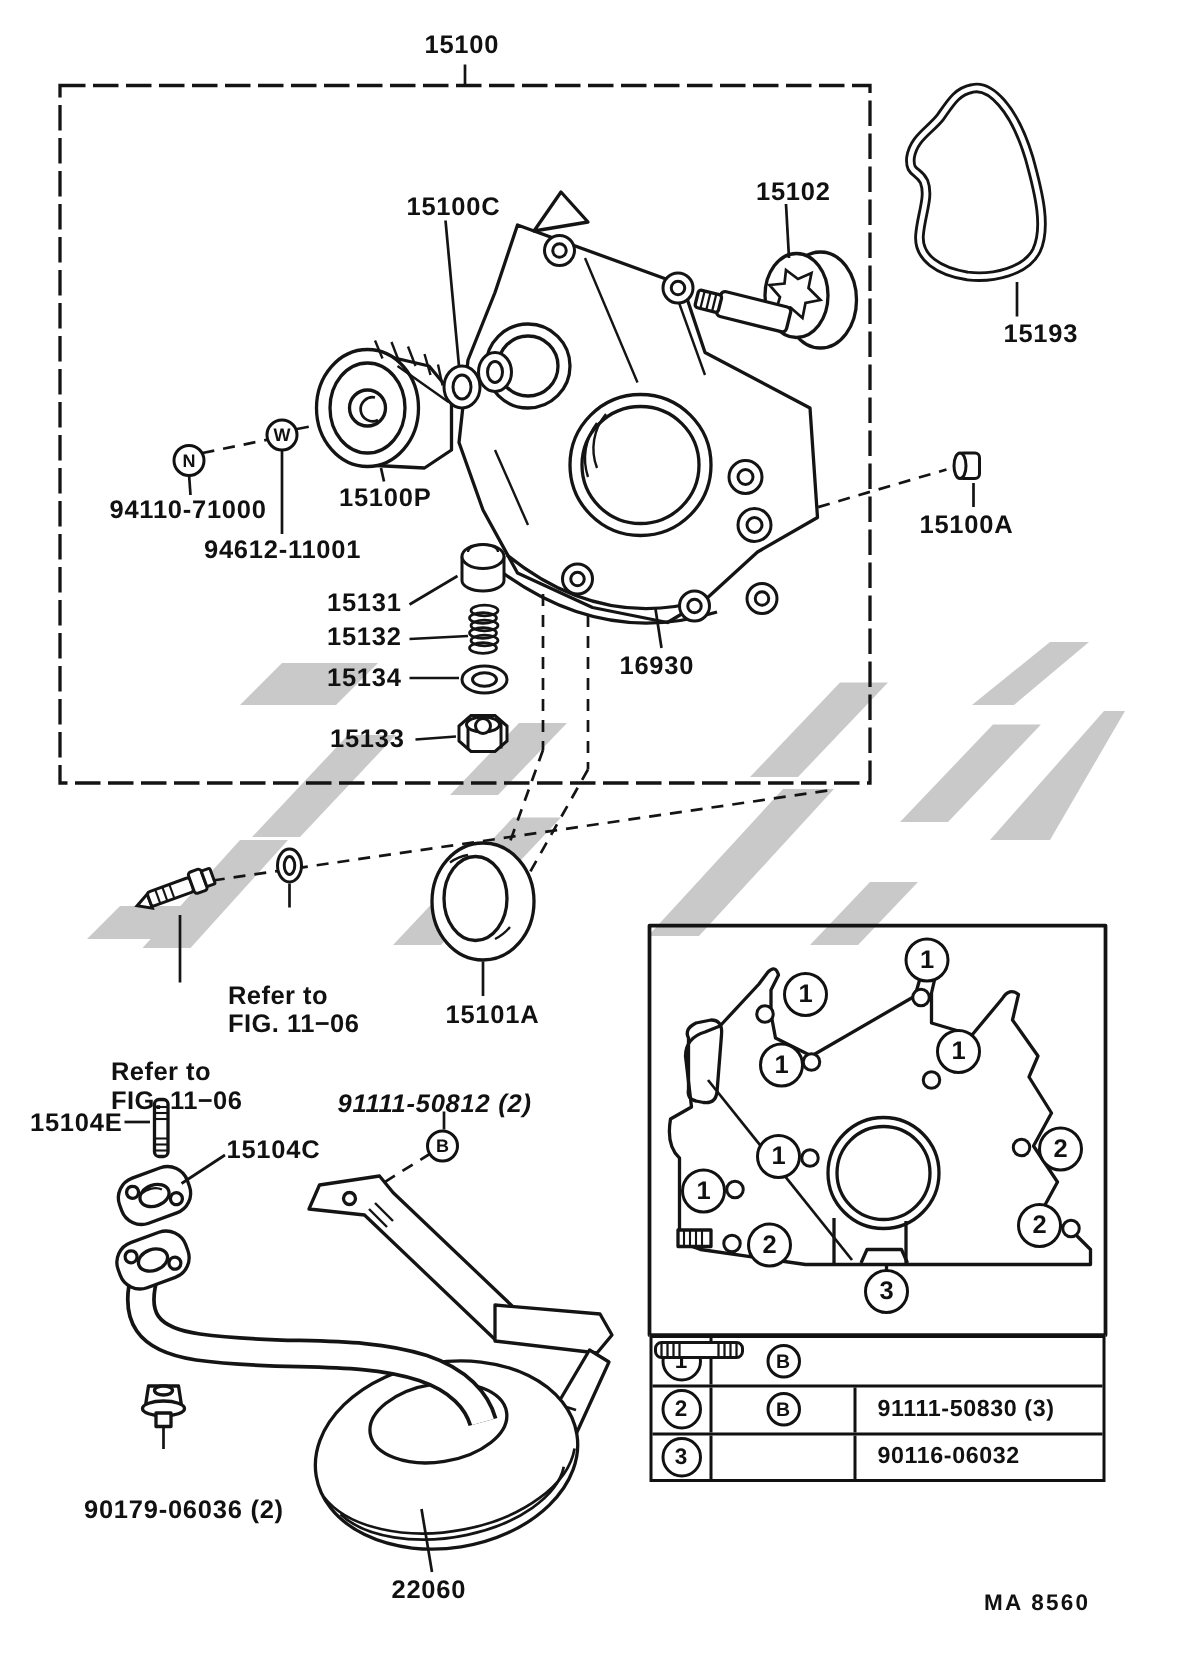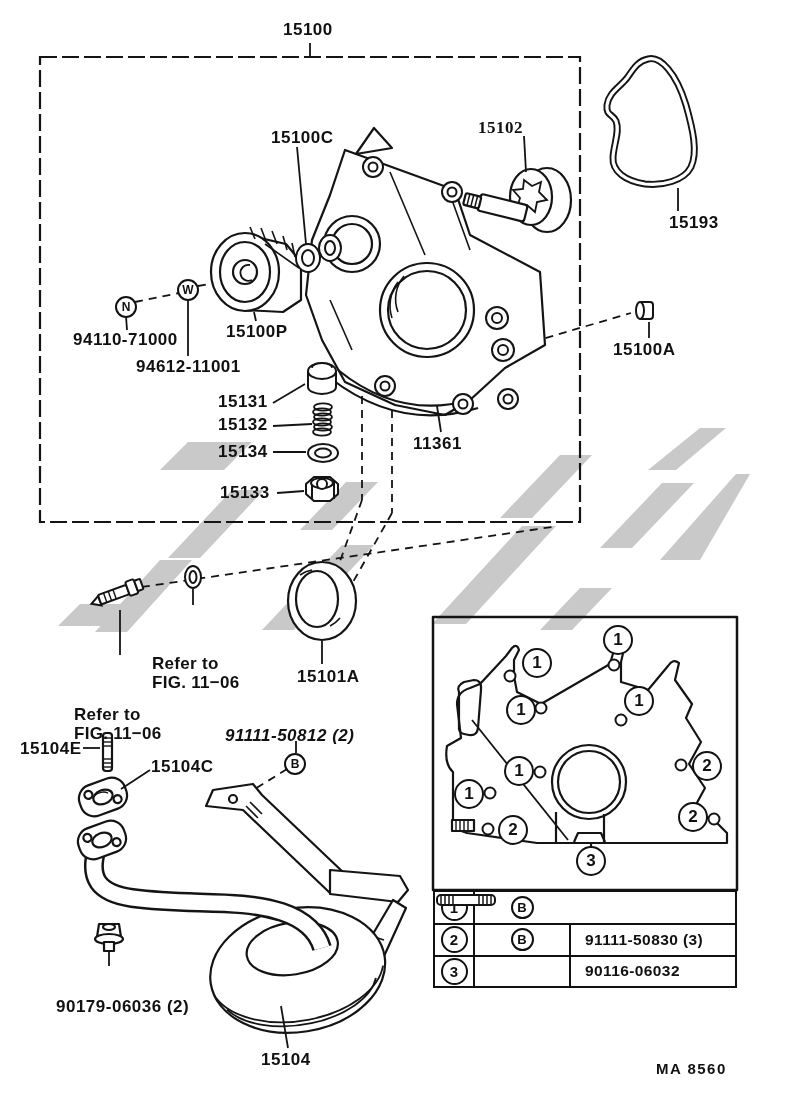--- a/index.html
+++ b/index.html
@@ -289,37 +289,37 @@
     <line x1="83" y1="748" x2="100" y2="748"></line>
     <line x1="150" y1="770" x2="121" y2="789"></line>
     <line x1="109" y1="951" x2="109" y2="966"></line>
     <line x1="288" y1="1048" x2="281" y2="1006"></line>
   </g>
 </svg>
 
 <div id="labels-layer">
       <div class="plabel" style="left: 283px; top: 20px;">15100</div>
       <div class="plabel" style="left: 271px; top: 128px;">15100C</div>
-      <div class="plabel" style="left: 478px; top: 118px; font-family: Liberation Serif, serif;">15102</div>
+      <div class="plabel" style="left: 504px; top: 118px;">15102</div>
       <div class="plabel" style="left: 653px; top: 213px; margin-left: 16px;">15193</div>
       <div class="plabel" style="left: 73px; top: 330px;">94110-71000</div>
       <div class="plabel" style="left: 136px; top: 357px;">94612-11001</div>
       <div class="plabel" style="left: 226px; top: 322px;">15100P</div>
       <div class="plabel" style="left: 613px; top: 340px;">15100A</div>
       <div class="plabel" style="left: 218px; top: 392px;">15131</div>
       <div class="plabel" style="left: 218px; top: 415px;">15132</div>
       <div class="plabel" style="left: 218px; top: 442px;">15134</div>
       <div class="plabel" style="left: 220px; top: 483px;">15133</div>
-      <div class="plabel" style="left: 413px; top: 434px;">11361</div>
+      <div class="plabel" style="left: 413px; top: 434px;">16930</div>
       <div class="plabel" style="left: 297px; top: 667px;">15101A</div>
       <div class="plabel" style="left: 225px; top: 726px; font-style: italic;">91111-50812 (2)</div>
       <div class="plabel" style="left: 20px; top: 739px;">15104E</div>
       <div class="plabel" style="left: 151px; top: 757px;">15104C</div>
       <div class="plabel" style="left: 56px; top: 968px; margin-top: 29px;">90179-06036 (2)</div>
-      <div class="plabel" style="left: 261px; top: 1050px;">15104</div>
+      <div class="plabel" style="left: 261px; top: 1050px;">22060</div>
       <div class="pnote" style="left: 152px; top: 606px;">
         <div>Refer to</div>
         <div>FIG. 11−06</div>
       </div>
       <div class="pnote" style="left: 74px; top: 657px;">
         <div>Refer to</div>
         <div>FIG. 11−06</div>
       </div>
     </div>
 <div id="markers-layer">

